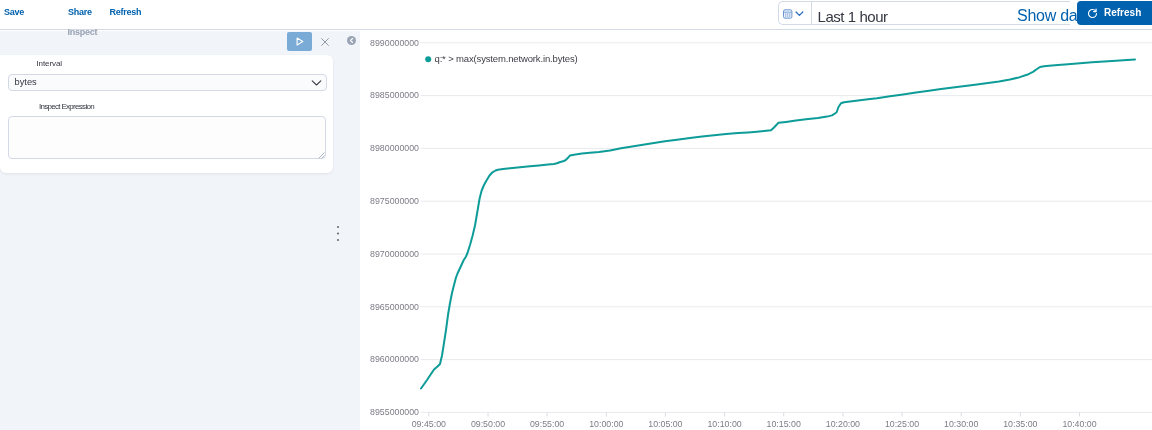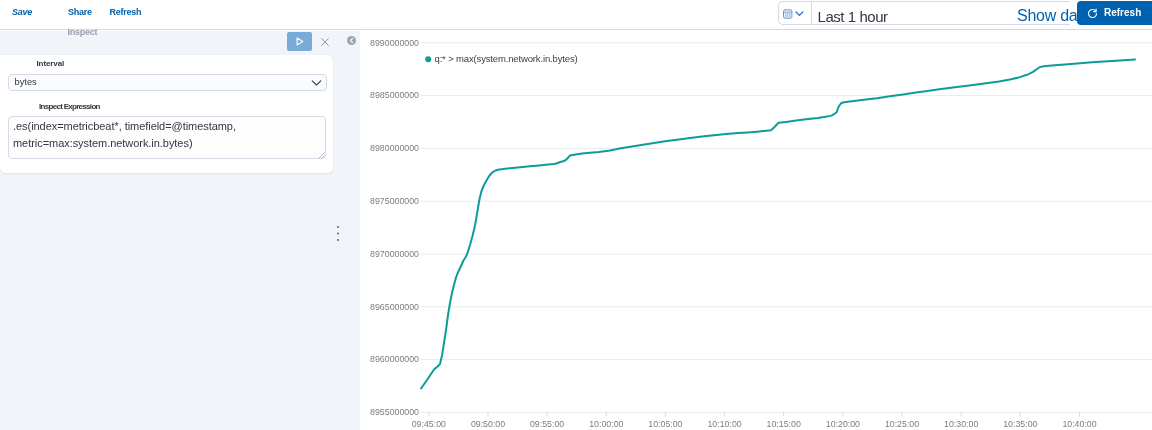--- a/index.html
+++ b/index.html
@@ -17,38 +17,38 @@
   #dptext { left:817.5px; top:7.5px; font-size:15px; letter-spacing:-0.45px; color:#343741; }
   #showdates { left:1017px; top:7px; font-size:16px; letter-spacing:-0.25px; color:#0061ae; }
   #dpdiv { left:811px; top:1px; width:1px; height:23px; background:#d3dae6; }
   #refreshbtn { left:1077px; top:1px; width:80px; height:24px; background:#0061ae; border-radius:4px 0 0 4px; color:#fff; }
   #refreshbtn span { position:absolute; left:27px; top:6px; font-size:10px; font-weight:bold; }
 
   
   #leftbg { left:0; top:31px; width:360px; height:399px; background:#f1f4f8; }
   #playbtn { left:287px; top:31.5px; width:25px; height:19px; background:#7aaad6; border-radius:2px; }
   #card { left:0; top:55px; width:333px; height:118px; background:#fff; border-radius:0 6px 6px 6px; box-shadow:0 1px 3px rgba(0,0,0,0.08); }
-  .flabel { position:absolute; font-size:8px; font-weight:bold; color:#343741; letter-spacing:-0.3px;padding-left:31px; }
+  .flabel { position:absolute; font-size:8px; font-weight:normal; color:#343741; letter-spacing:-0.3px;padding-left:31px; }
   #selectbox { left:7.5px; top:73.5px; width:319px; height:17px; background:#fafbfd; border:1px solid #d3dae6; border-radius:4px; }
   #selecttext { left:14.5px; top:76.5px; font-size:9.3px; color:#343741; }
   #textarea { left:7.5px; top:115.5px; width:318px; height:43px; background:#fdfdfe; border:1px solid #d3dae6; border-radius:4px; }
   #tatext { left:13px; top:117.5px; font-size:11px; color:#343741; line-height:17px; width:302px; letter-spacing:-0.05px; }
 
   
   #chartsvg { left:0; top:0; }
 </style>
 </head>
 <body>
 <div id="page">
 
   <div class="abs" style="left:360px; top:31px; width:792px; height:399px; background:#fff;"></div>
   <div class="abs" id="leftbg"></div>
 
   <div class="abs" id="topnav"></div>
-  <span class="navitem" style="left:12px;font-style:italic;">Save</span>
+  <span class="navitem" style="left:4px;">Save</span>
   <span class="navitem" style="left:34px;margin-left:34px;">Share</span>
   <span class="navitem dis" style="left:67.5px;">Inspect</span>
   <span class="navitem" style="left:109.5px;">Refresh</span>
 
   <div class="abs" id="dp"></div>
 
   <svg class="abs" style="left:783px; top:8.5px;" width="23" height="10" viewBox="0 0 46 20">
     <rect x="1" y="1.6" width="16.8" height="16.8" rx="3" fill="#eaf1fb" stroke="#5585c8" stroke-width="1.7"></rect>
     <line x1="1.4" y1="6.4" x2="17.4" y2="6.4" stroke="#5585c8" stroke-width="1.4"></line>
     <g fill="#7599cf">
@@ -96,21 +96,20 @@
     <span class="flabel" style="left:7px; top:59px;"></span>
   </div>
   <span class="flabel" style="left:5.5px; top:58.5px; letter-spacing:-0.1px;">Interval</span>
   <div class="abs" id="selectbox"></div>
   <span class="abs" id="selecttext">bytes</span>
   <svg class="abs" style="left:311px; top:79.5px;" width="11" height="6" viewBox="0 0 11 6">
     <path d="M1.2 0.9 L5.5 5 L9.8 0.9" fill="none" stroke="#3a3f4a" stroke-width="1.1" stroke-linecap="round" stroke-linejoin="round"></path>
   </svg>
   <span class="flabel" style="left:8px; top:101.5px; letter-spacing:-0.7px;">Inspect Expression</span>
   <div class="abs" id="textarea"></div>
-  <div class="abs" id="tatext">.es(index=metricbeat*, timefield=@timestamp, metric=max:system.network.in.bytes)</div>
   <svg class="abs" style="left:318px; top:152px;" width="7" height="7" viewBox="0 0 7 7">
     <path d="M6.5 0.5 L0.5 6.5 M6.5 3.5 L3.5 6.5" stroke="#a7b1c0" stroke-width="0.9"></path>
   </svg>
 
   <svg class="abs" id="chartsvg" width="1152" height="430" viewBox="0 0 1152 430">
     <g stroke="#e9eaee" stroke-width="1">
       <line x1="420.5" y1="42.8" x2="1152" y2="42.8"></line>
       <line x1="420.5" y1="95.6" x2="1152" y2="95.6"></line>
       <line x1="420.5" y1="148.4" x2="1152" y2="148.4"></line>
       <line x1="420.5" y1="201.2" x2="1152" y2="201.2"></line>

